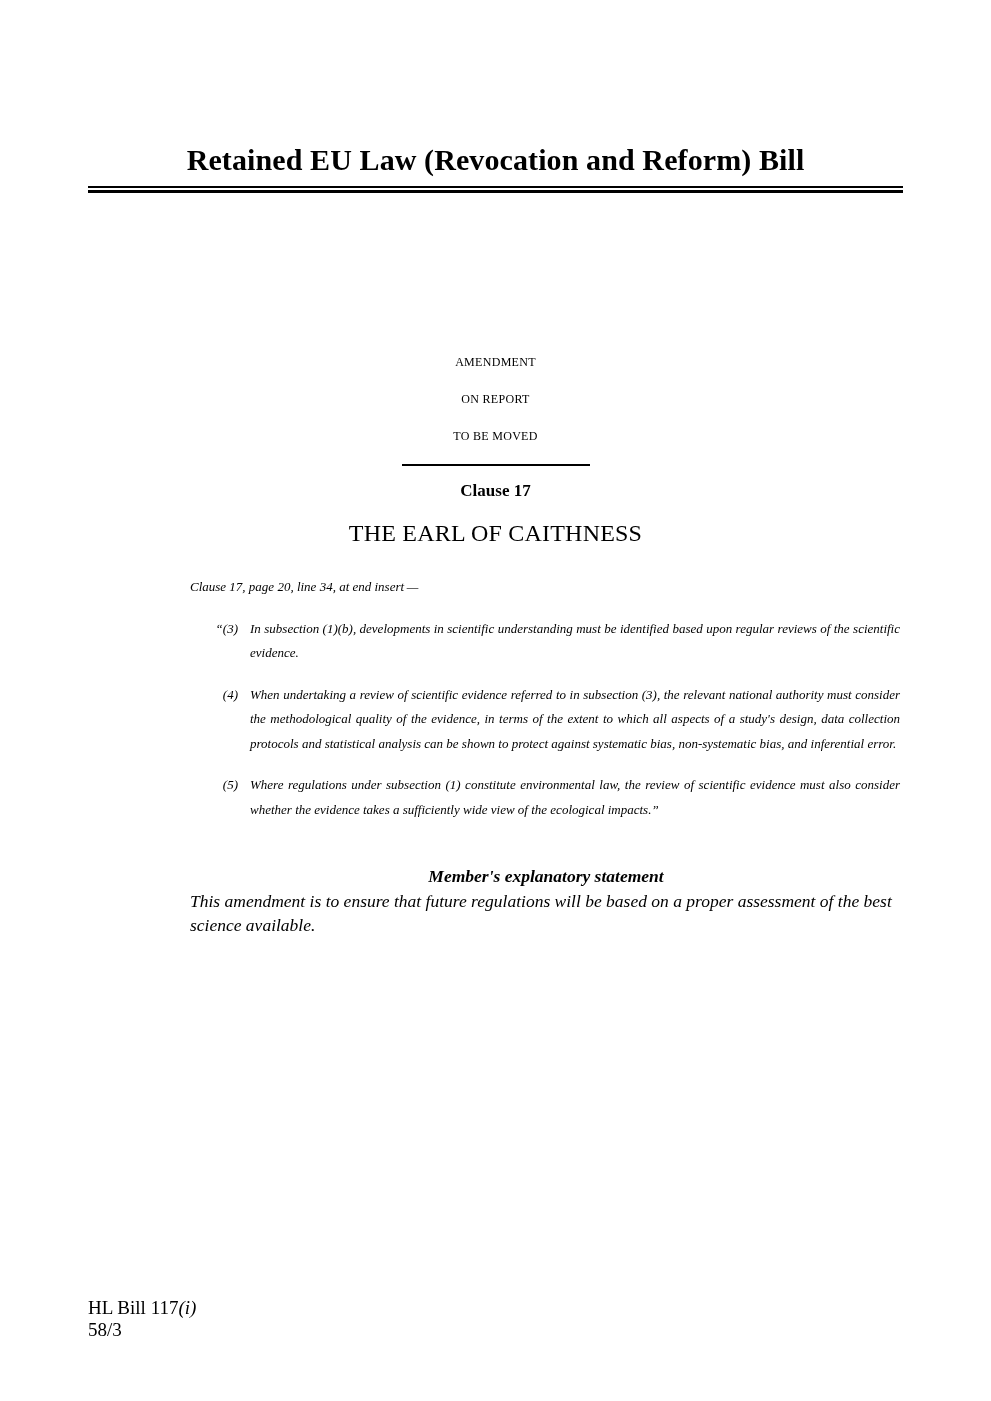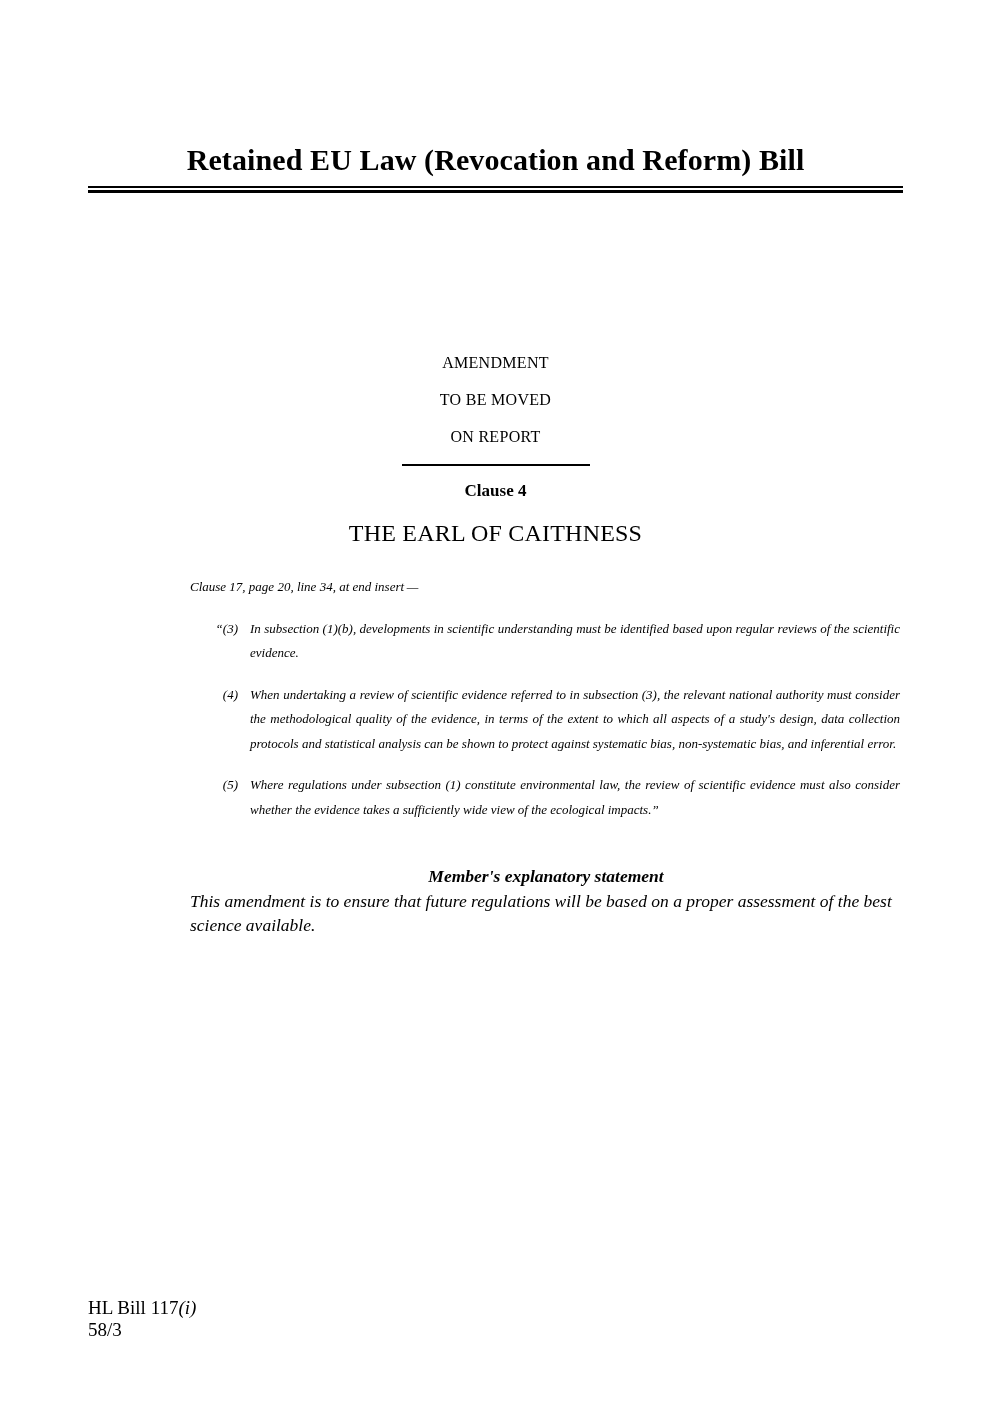--- a/index.html
+++ b/index.html
@@ -60,21 +60,21 @@
 
   
   .head-group {
     position: absolute;
     left: 88px;
     top: 302px;
     width: 815px;
     text-align: center;
   }
   .head-line {
-    font-size: 16px;
+    font-size: 12px;
     line-height: 37px;
     letter-spacing: 0.3px;
   }
   .short-rule-wrap {
     display: flex;
     justify-content: center;
     margin-top: 9px;
     margin-bottom: 11px;
   }
   .short-rule {
@@ -185,26 +185,26 @@
     <h1 class="doc-title">Retained EU Law (Revocation and Reform) Bill</h1>
     <div class="double-rule">
       <div class="rule-thin"></div>
       <div class="rule-gap"></div>
       <div class="rule-thick"></div>
     </div>
   </div>
 
   <div class="head-group">
     <div class="head-line">AMENDMENT</div>
+    <div class="head-line">ON REPORT</div>
     <div class="head-line">TO BE MOVED</div>
-    <div class="head-line">ON REPORT</div>
     <div class="short-rule-wrap">
       <div class="short-rule"></div>
     </div>
-    <div class="clause-head">Clause 4</div>
+    <div class="clause-head">Clause 17</div>
     <div class="mover-name">THE EARL OF CAITHNESS</div>
   </div>
 
   <div class="body-block">
     <p class="lead-line">Clause 17, page 20, line 34, at end insert —</p>
 
     <ul class="num-list">
       <li class="num-item">
         <span class="num with-quote">“(3)</span>
         <span class="txt">In subsection (1)(b), developments in scientific understanding must be identified based upon regular reviews of the scientific evidence.</span>

